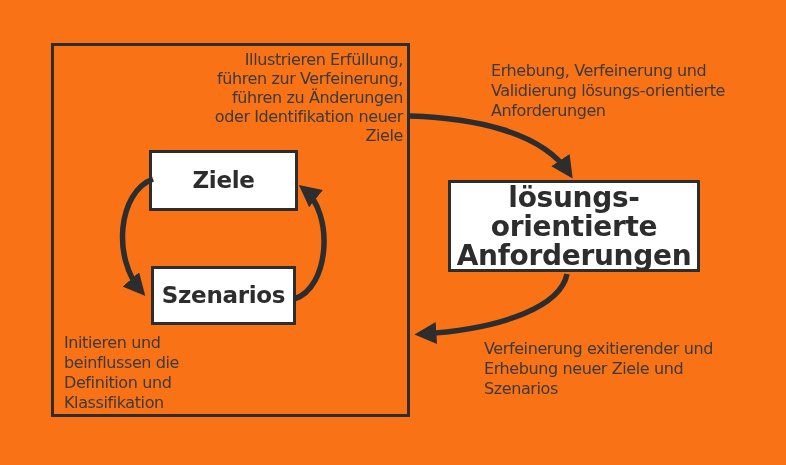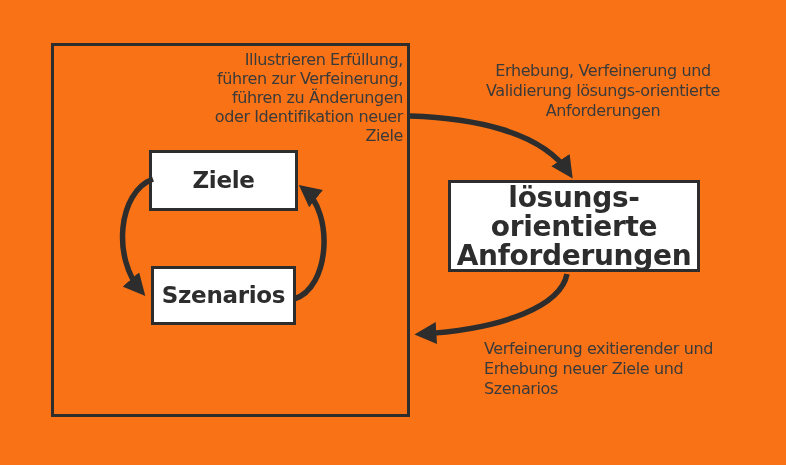--- a/index.html
+++ b/index.html
@@ -47,21 +47,21 @@
   }
   .annotation {
     position: absolute;
     font-size: 16px;
     line-height: 20px;
     letter-spacing: -0.4px;
     color: #3a3a3a;
     white-space: pre-line;
   }
   .ann-top-left     { left: 140px; top: 50px;  width: 263px; text-align: right; line-height: 19px; }
-  .ann-top-right    { left: 469px; top: 61px;  width: 268px; text-align: center; }
+  .ann-top-right    { left: 491px; top: 61px;  width: 268px; text-align: left; }
   .ann-bottom-left  { left: 64px;  top: 333px; width: 170px; text-align: left; }
   .ann-bottom-right { left: 474px; top: 339px; width: 270px; text-align: left; margin-left: 10px; }
   svg.arrows-layer {
     position: absolute;
     left: 0; top: 0;
     width: 786px; height: 465px;
     pointer-events: none;
   }
   svg.arrows-layer path.arrow {
     fill: none;
@@ -79,20 +79,24 @@
   <div class="annotation ann-top-left">Illustrieren Erfüllung,
 führen zur Verfeinerung,
 führen zu Änderungen
 oder Identifikation neuer
 Ziele</div>
 
   <div class="annotation ann-top-right">Erhebung, Verfeinerung und
 Validierung lösungs-orientierte
 Anforderungen</div>
 
+  <div class="annotation ann-bottom-left">Initieren und
+beinflussen die
+Definition und
+Klassifikation</div>
 
   <div class="annotation ann-bottom-right">Verfeinerung exitierender und
 Erhebung neuer Ziele und
 Szenarios</div>
 
   <div class="box ziele-box">
     <span class="node-label">Ziele</span>
   </div>
 
   <div class="box szenarios-box">

